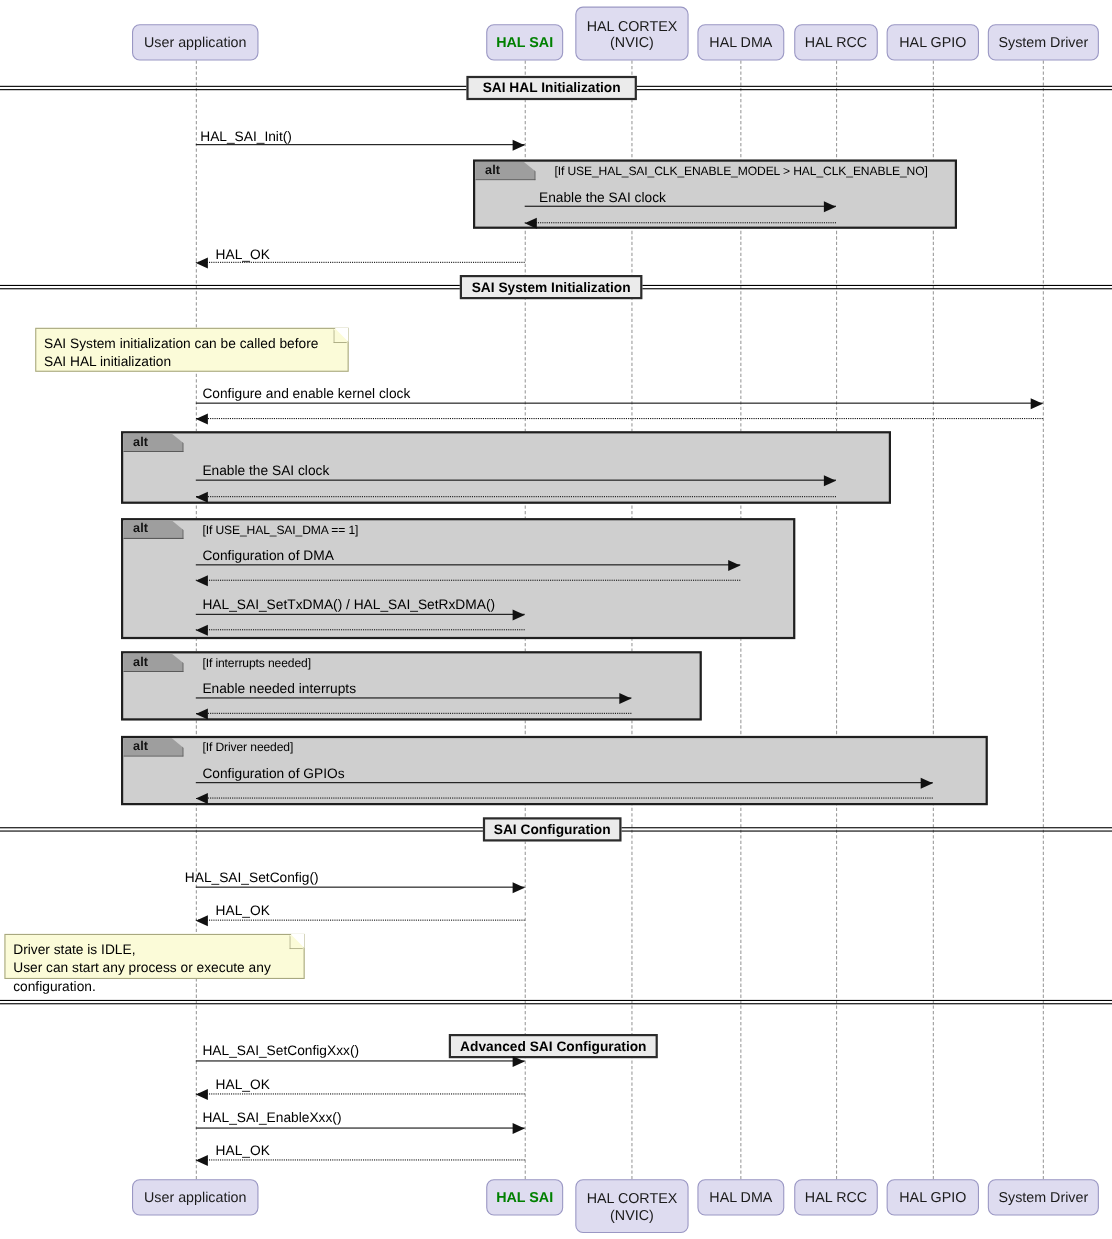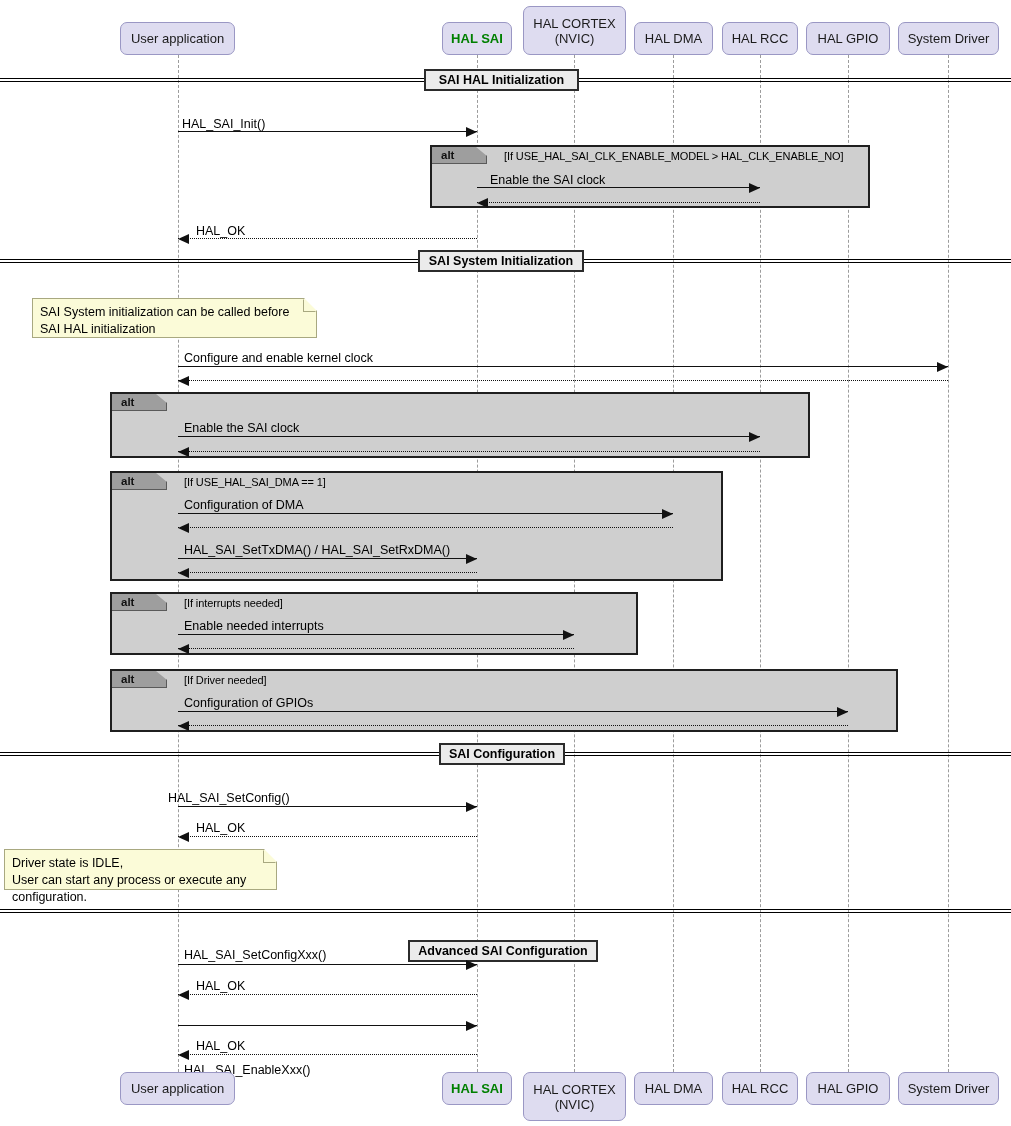--- a/index.html
+++ b/index.html
@@ -291,21 +291,21 @@
       <div class="arrowhead left" style="top: 831.8px; left: 178px;"></div>
       <div class="msg-label" style="left: 196px; top: 821px;">HAL_OK</div>
       <div class="msg-line solid" style="left: 178px; width: 299px; top: 964px;"></div>
       <div class="arrowhead right" style="top: 959.8px; left: 466px;"></div>
       <div class="msg-label" style="left: 184px; top: 948px;">HAL_SAI_SetConfigXxx()</div>
       <div class="msg-line dashed" style="left: 178px; width: 299px; top: 994px;"></div>
       <div class="arrowhead left" style="top: 989.8px; left: 178px;"></div>
       <div class="msg-label" style="left: 196px; top: 979px;">HAL_OK</div>
       <div class="msg-line solid" style="left: 178px; width: 299px; top: 1025px;"></div>
       <div class="arrowhead right" style="top: 1020.8px; left: 466px;"></div>
-      <div class="msg-label" style="left: 184px; top: 1063px; text-align: center;">HAL_SAI_EnableXxx()</div>
+      <div class="msg-label" style="left: 184px; top: 1009px; text-align: center;">HAL_SAI_EnableXxx()</div>
       <div class="msg-line dashed" style="left: 178px; width: 299px; top: 1054px;"></div>
       <div class="arrowhead left" style="top: 1049.8px; left: 178px;"></div>
       <div class="msg-label" style="left: 196px; top: 1039px;">HAL_OK</div>
     </div>
   <div id="notes-layer">
       <div class="note" style="left: 32px; top: 298px; width: 285px; height: 40px;"><span>SAI System initialization can be called before
 SAI HAL initialization</span><div class="note-corner-cut"></div><div class="note-fold"></div></div>
       <div class="note" style="left: 4px; top: 849px; width: 273px; height: 41px;"><span>Driver state is IDLE,
 User can start any process or execute any configuration.</span><div class="note-corner-cut"></div><div class="note-fold"></div></div>
     </div>

